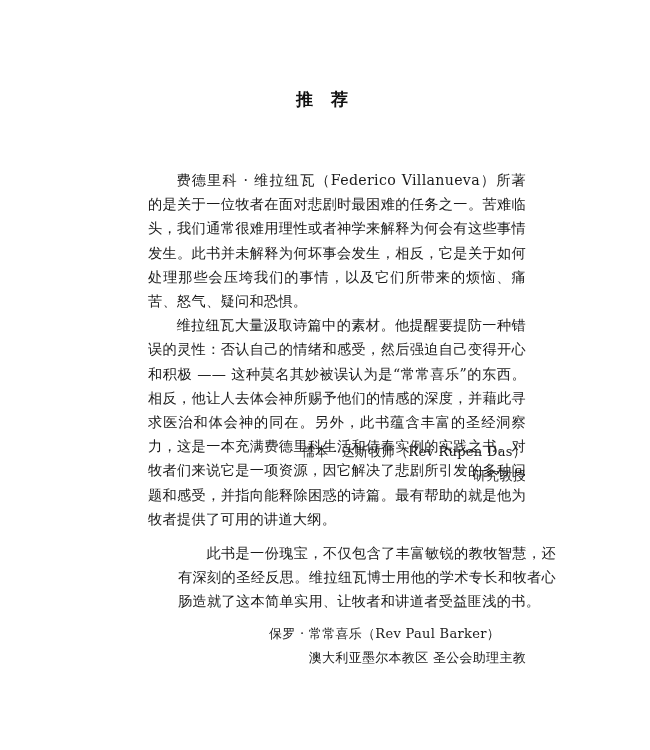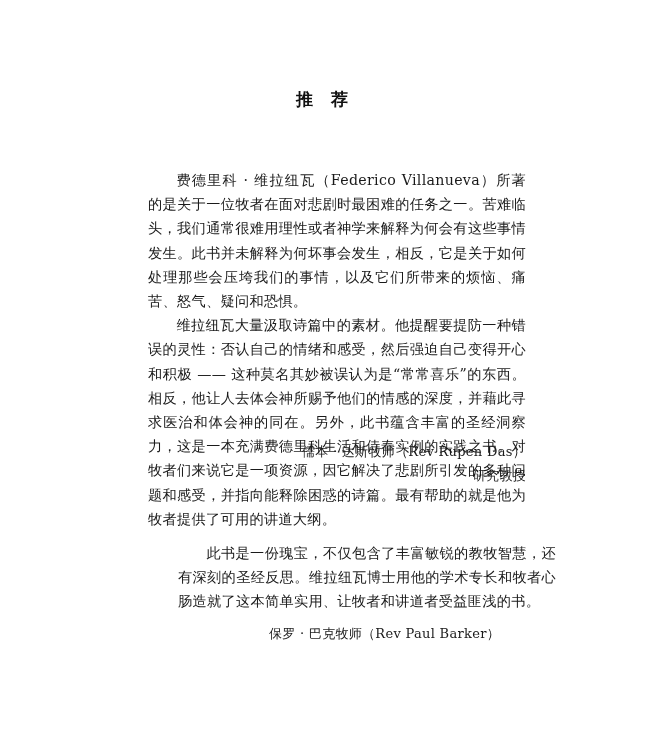--- a/index.html
+++ b/index.html
@@ -81,16 +81,17 @@
   <div class="sig sig1">
     <div>儒本 · 达斯牧师（Rev Rupen Das）</div>
     <div>研究教授</div>
   </div>
 
   <section class="block2">
     <p class="para">此书是一份瑰宝，不仅包含了丰富敏锐的教牧智慧，还有深刻的圣经反思。维拉纽瓦博士用他的学术专长和牧者心肠造就了这本简单实用、让牧者和讲道者受益匪浅的书。</p>
   </section>
 
   <div class="sig sig2">
-    <div style="padding-right:26px">保罗 · 巴克牧师（Rev Paul Barker）</div>
+    <div style="padding-right:26px">保罗 · 常常喜乐（Rev Paul Barker）</div>
+    <div>澳大利亚墨尔本教区 圣公会助理主教</div>
   </div>
 
 </div>
 
 </body></html>

